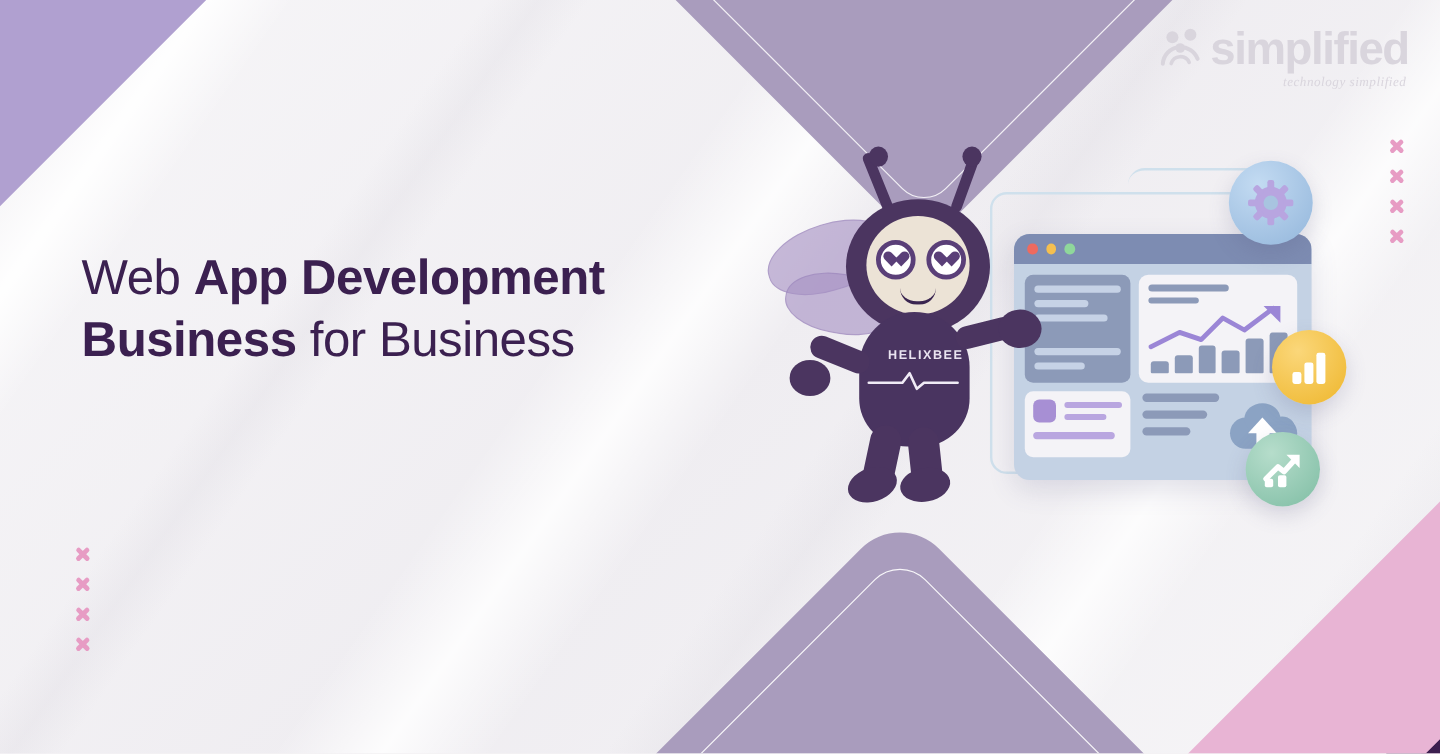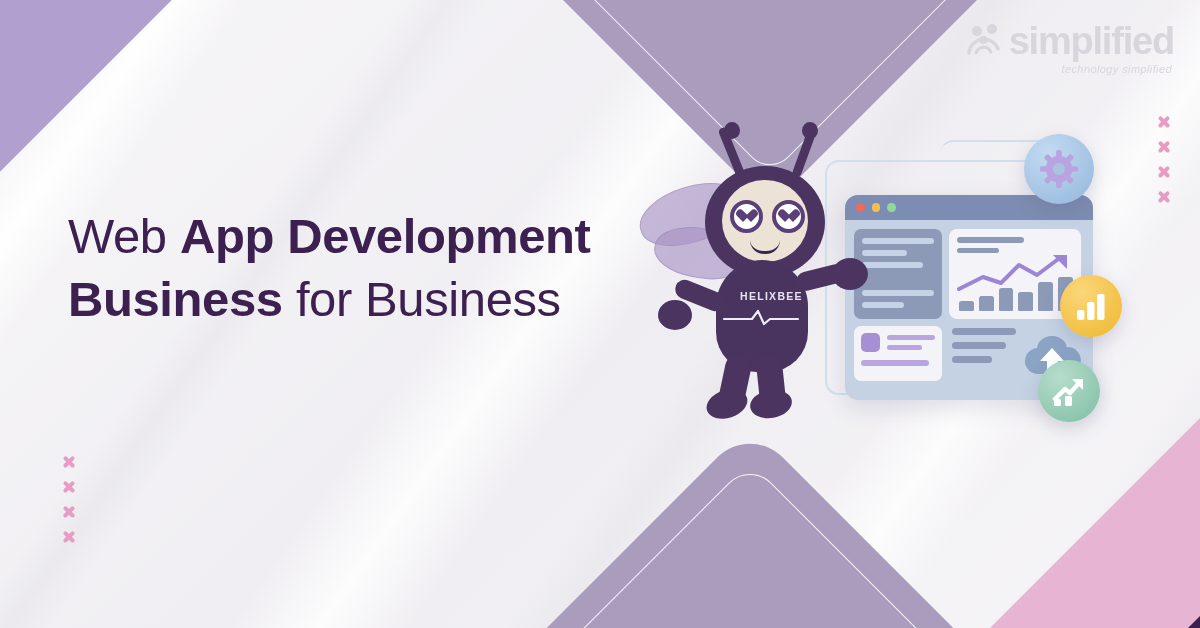--- a/index.html
+++ b/index.html
@@ -54,26 +54,26 @@
   .br-wrap { right:-140px; bottom:-300px; width:620px; height:640px; }
   .br-band {
     position:absolute; right:0; bottom:0; width:300px; height:900px;
     transform:rotate(45deg); transform-origin:bottom right; border-radius:20px;
   }
 
   
   .logo { position:absolute; right:26px; top:22px; display:flex; flex-direction:column; align-items:flex-end; }
   .logo-row { display:flex; align-items:center; gap:8px; }
   .logo-word { font-size:38px; font-weight:700; color:#d9d5dd; letter-spacing:-1.2px; line-height:1; }
-  .logo-tag { font-size:11px; color:#d9d5dd; font-style:italic; font-family:Liberation Sans, sans-serif; letter-spacing:.4px; margin-top:3px; margin-right:2px; }
+  .logo-tag { font-size:11px; color:#d9d5dd; font-style:italic; font-family:Liberation Serif, serif; letter-spacing:.4px; margin-top:3px; margin-right:2px; }
 
   
   .headline {
     position:absolute; left:68px; top:205px; width:560px;
-    font-size:49px; line-height:1.28; color:#3b2050; letter-spacing:-0.4px;
+    font-size:41px; line-height:1.28; color:#3b2050; letter-spacing:-0.4px;
   }
   .headline .b { font-weight:700; }
   .headline .r { font-weight:400; }
 
   
   .xcol { position:absolute; display:flex; flex-direction:column; gap:12px; }
   .xmark { width:13px; height:13px; position:relative; }
   .xmark::before, .xmark::after {
     content:""; position:absolute; left:50%; top:50%; width:14px; height:4.2px;
     background:#e79cc4; border-radius:2px; transform-origin:center;

